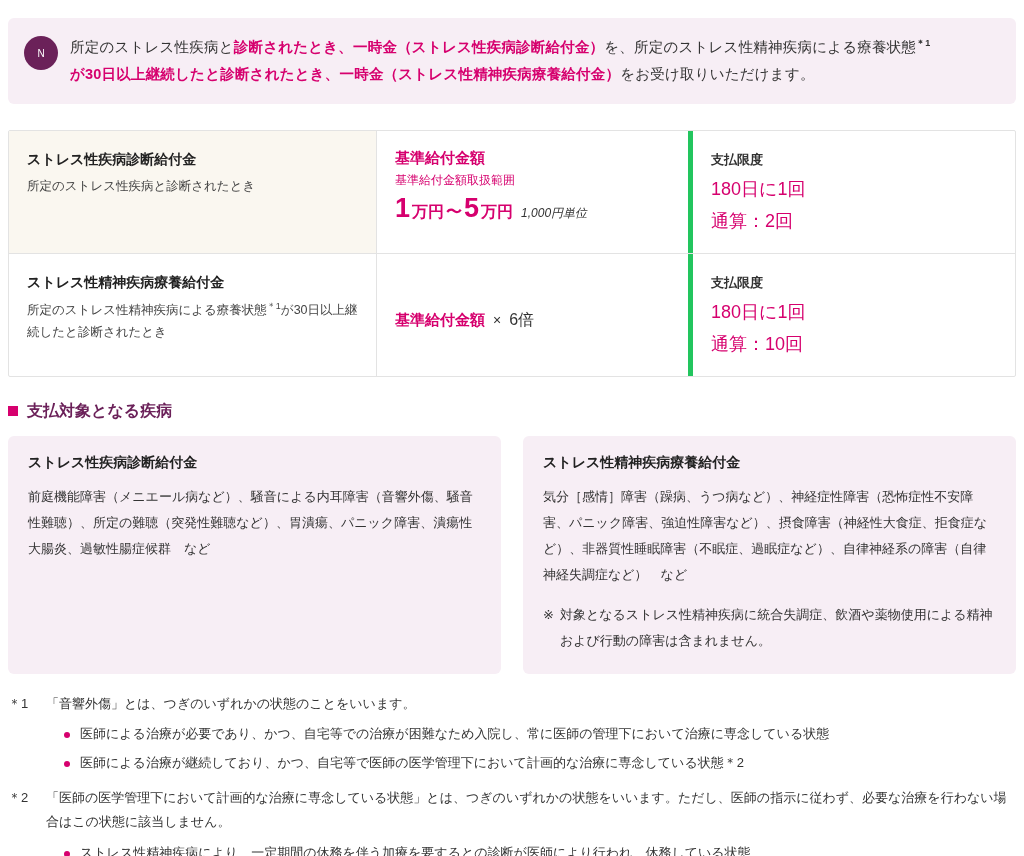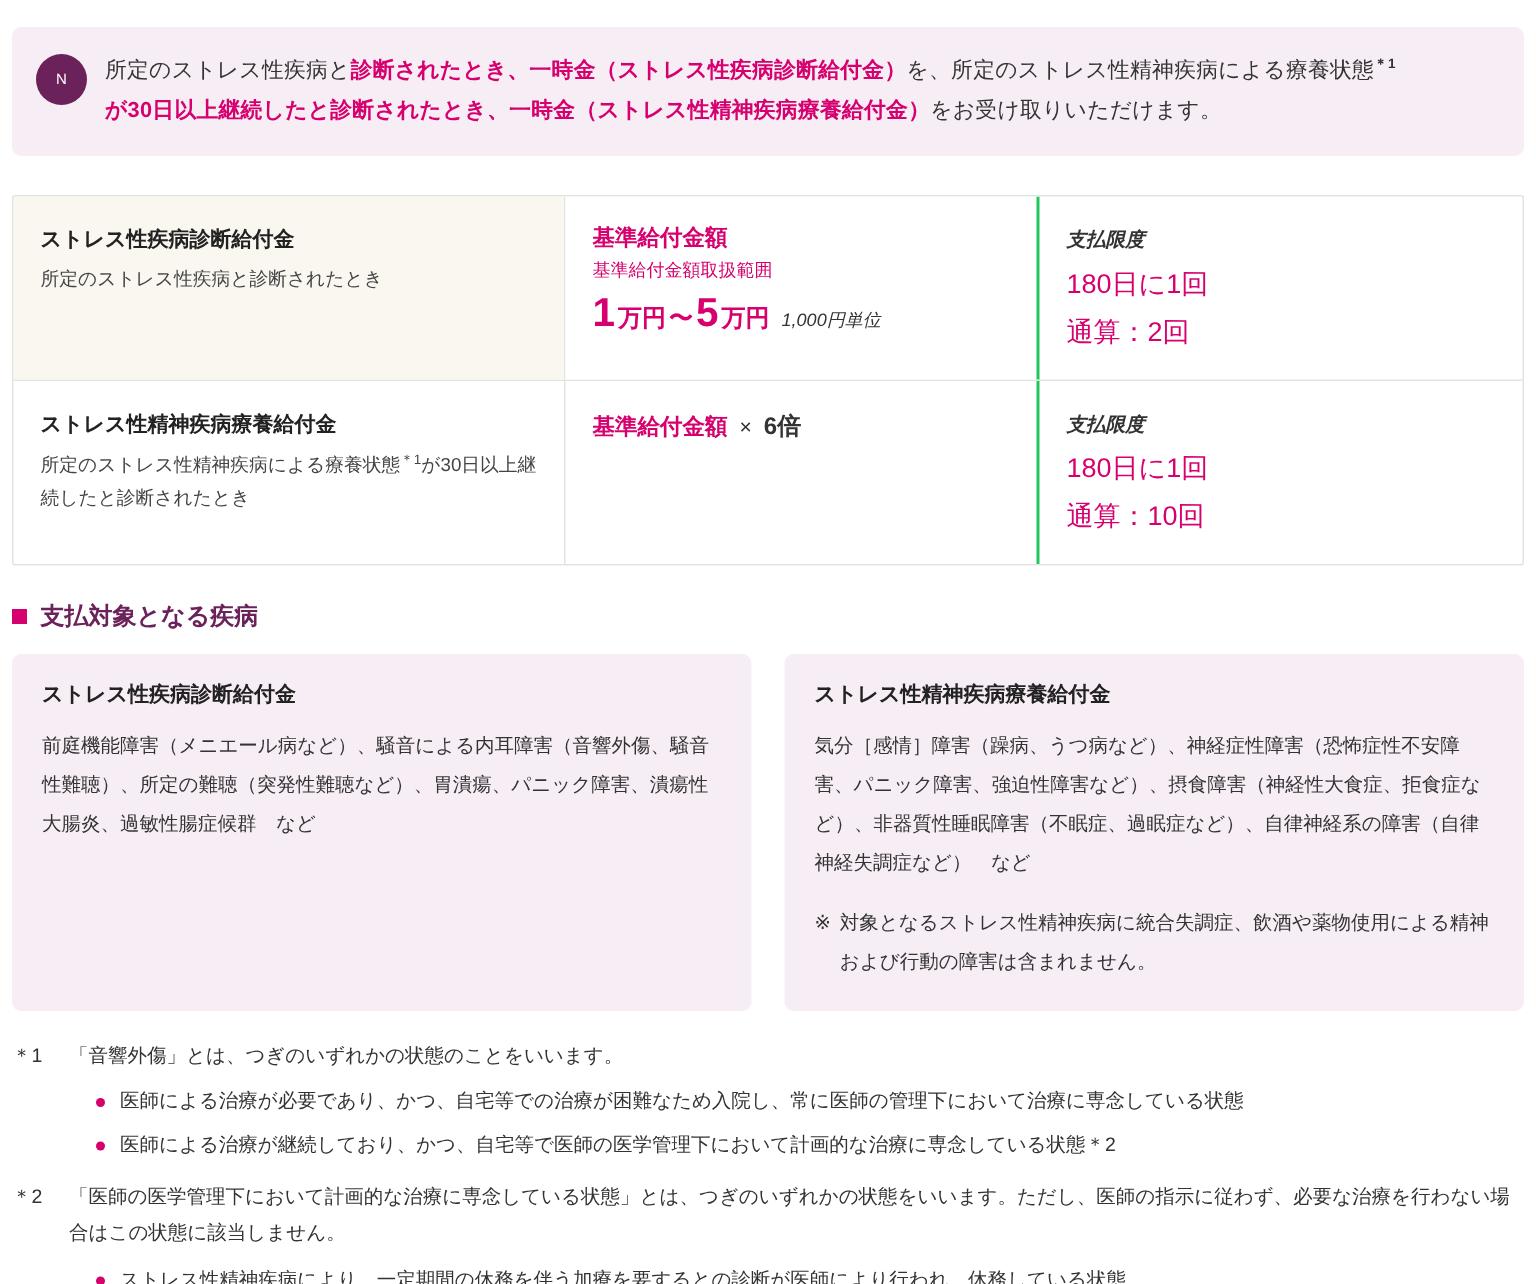--- a/index.html
+++ b/index.html
@@ -81,21 +81,21 @@
     margin-bottom: 7px;
   }
   .tcell-name .nm-sub {
     font-size: 12.5px;
     line-height: 1.75;
     color: #444444;
   }
   .tcell-amount {
     flex: 1 1 auto;
     padding: 18px 18px;
-    border-right: 2px solid #22c55e;
+    border-right: 5px solid #22c55e;
   }
   .amt-label {
     color: #d6006e;
     font-weight: 700;
     font-size: 15px;
     margin-bottom: 4px;
   }
   .amt-range-label {
     color: #d6006e;
     font-size: 12px;
@@ -118,31 +118,30 @@
     font-style: italic;
   }
   .amt-line2 {
     display: flex;
     align-items: baseline;
     gap: 8px;
     padding-top: 2px;
   }
   .amt-line2 .base { color: #d6006e; font-weight: 700; font-size: 15px; }
   .amt-line2 .times { color: #333333; font-size: 14px; }
-  .amt-line2 .mult { color: #333333; font-weight: 700; font-size: 16px; }
+  .amt-line2 .mult { color: #333333; font-weight: 400; font-size: 16px; margin-top: 36px; }
   .tcell-limit {
     flex: 0 0 322px;
     padding: 20px 18px;
   }
   .lim-title {
     font-size: 13px;
     font-weight: 700;
     color: #333333;
     margin-bottom: 8px;
-    font-style: italic;
   }
   .lim-line {
     color: #d6006e;
     font-size: 18px;
     margin-bottom: 8px;
   }
   .lim-line:last-child { margin-bottom: 0; }
 
   
   .sec-head {

